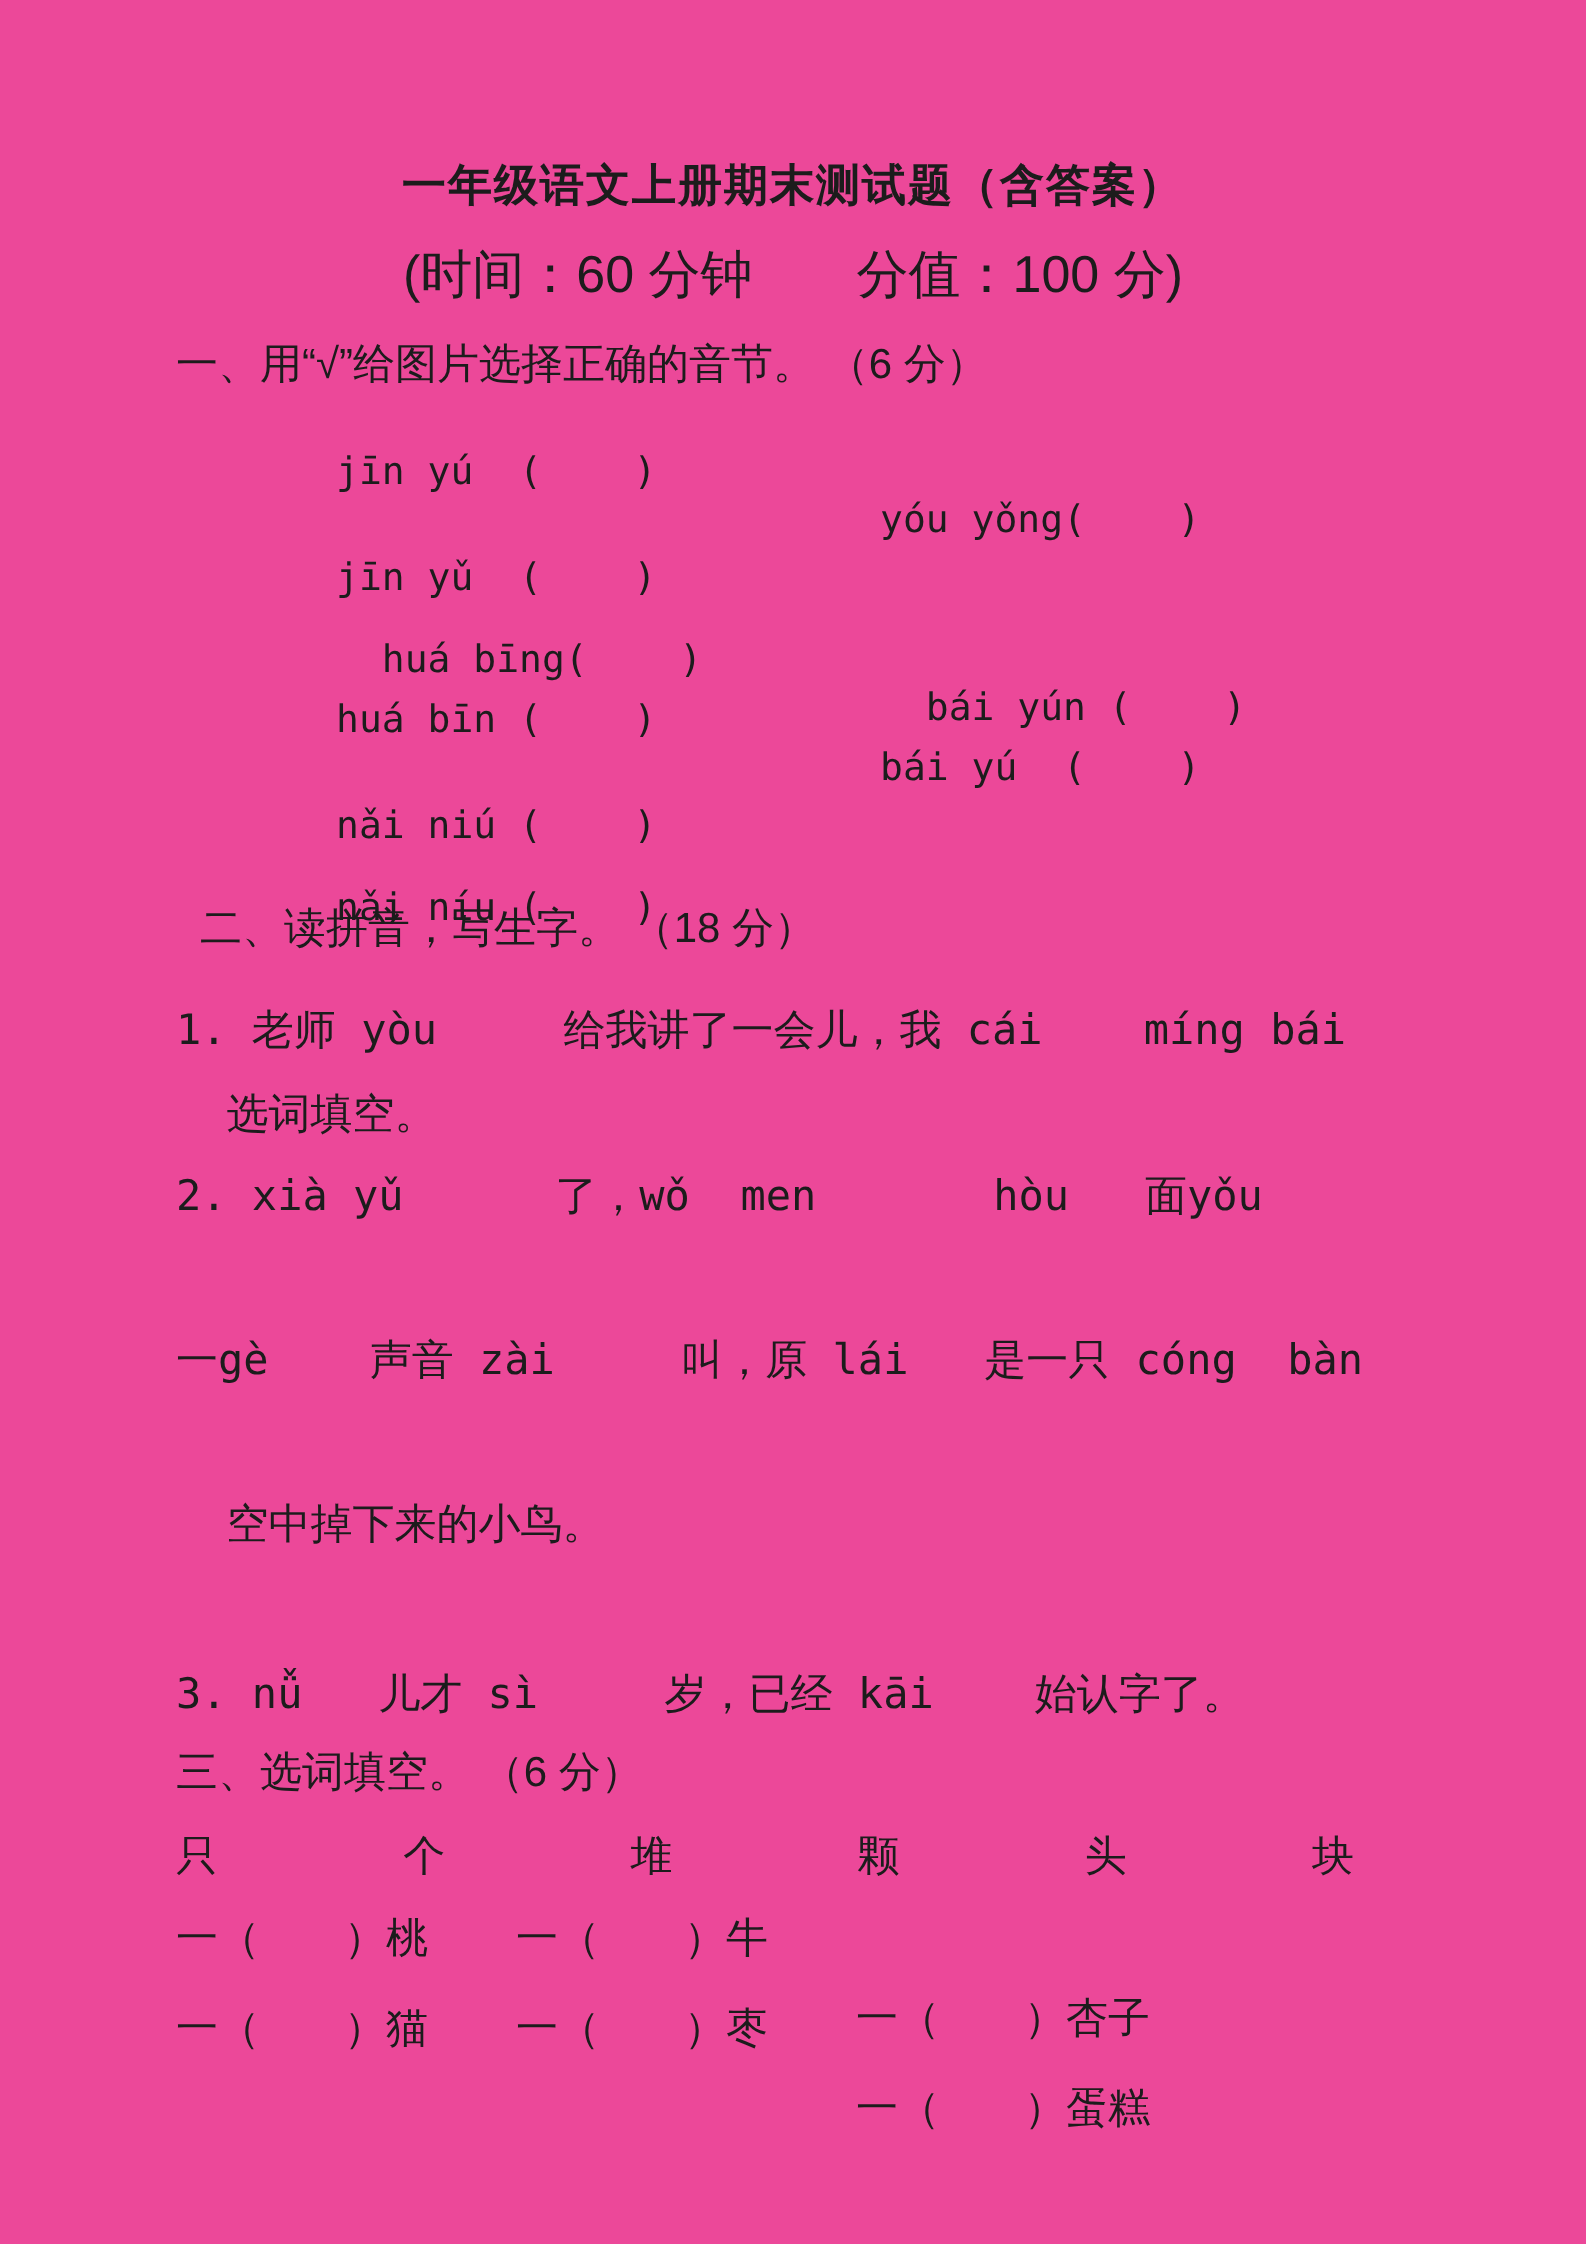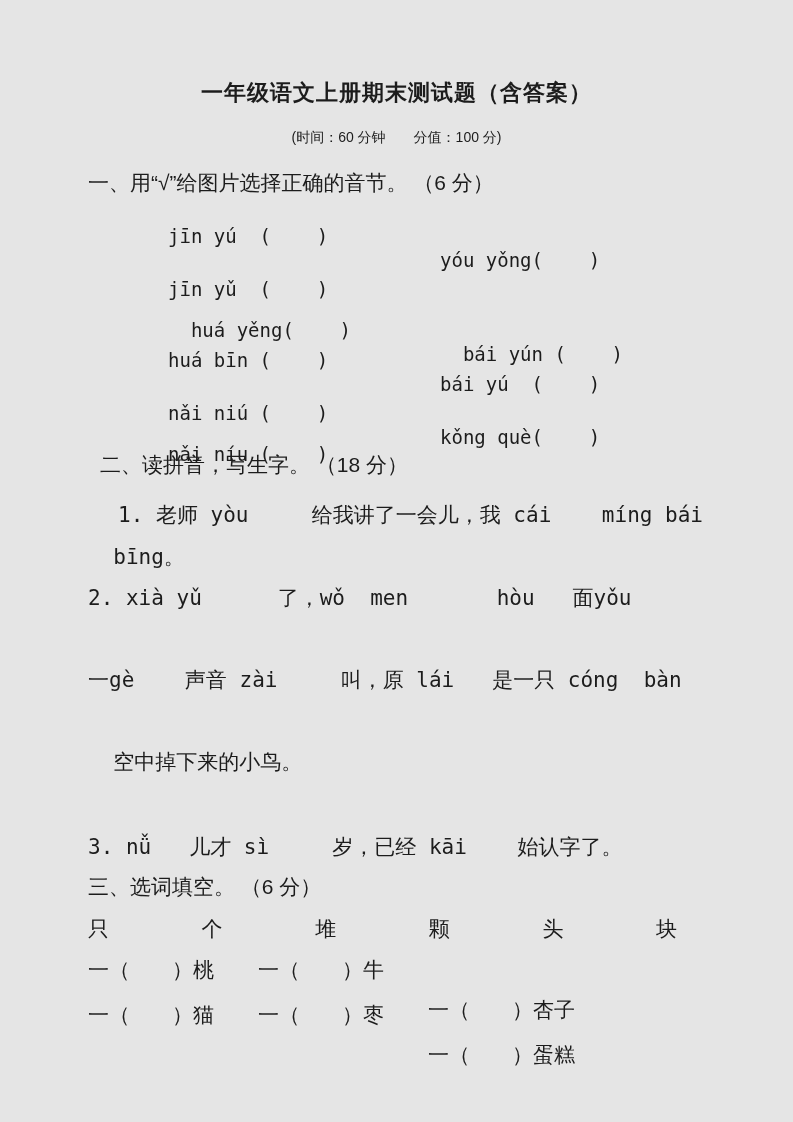--- a/index.html
+++ b/index.html
@@ -11,41 +11,41 @@
     width: 793px;
     height: 1122px;
     overflow: hidden;
     color: #1c1c1c;
     font-family: "Liberation Sans", sans-serif;
   }
   .page {
     position: relative;
     width: 793px;
     height: 1122px;
-    background: #e5e5e5;
+    background: #ec4899;
   }
   .line {
     position: absolute;
     left: 88px;
     white-space: pre;
     font-size: 21px;
     line-height: 26px;
   }
   .centered {
     left: 0;
     width: 793px;
     text-align: center;
   }
   .title {
     font-size: 22px;
     font-weight: 700;
     letter-spacing: 1px;
   }
   .subtitle {
-    font-size: 14px;
+    font-size: 26px;
   }
   .heading {
     font-size: 21px;
   }
   
   .pinyin-row {
     position: absolute;
     left: 168px;
     width: 620px;
     font-family: "DejaVu Sans Mono", "Liberation Mono", monospace;
@@ -108,39 +108,38 @@
   <div class="line heading" style="top: 170px; text-align: right;">一、用“√”给图片选择正确的音节。 （6 分）</div>
 
   <div class="pinyin-row" style="top: 200px;">
     <span class="col-left">jīn yú  (    )</span>
     <span class="col-right">yóu yǒng(    )</span>
   </div>
   <div class="pinyin-row" style="top: 253px;">
     <span class="col-left">jīn yǔ  (    )</span>
   </div>
   <div class="pinyin-row" style="top: 294px;">
-    <span class="col-left">  huá yěng(    )</span>
+    <span class="col-left">  huá bīng(    )</span>
     <span class="col-right">  bái yún (    )</span>
   </div>
   <div class="pinyin-row" style="top: 324px;">
     <span class="col-left">huá bīn (    )</span>
     <span class="col-right">bái yú  (    )</span>
   </div>
   <div class="pinyin-row" style="top: 377px;">
     <span class="col-left">nǎi niú (    )</span>
-    <span class="col-right">kǒng què(    )</span>
   </div>
   <div class="pinyin-row" style="top: 418px;">
     <span class="col-left">nǎi níu (    )</span>
   </div>
 
   <div class="line heading" style="top: 452px; margin-left: 12px;">二、读拼音，写生字。 （18 分）</div>
 
-  <div class="line mixed-line" style="top: 502px; margin-left: 30px;">1. 老师 yòu     给我讲了一会儿，我 cái    míng bái</div>
-  <div class="line mixed-line" style="top: 544px;">  bīng。</div>
+  <div class="line mixed-line" style="top: 502px;">1. 老师 yòu     给我讲了一会儿，我 cái    míng bái</div>
+  <div class="line mixed-line" style="top: 544px;">  选词填空。</div>
 
   <div class="line mixed-line" style="top: 585px;">2. xià yǔ      了，wǒ  men       hòu   面yǒu</div>
   <div class="line mixed-line" style="top: 749px;">  空中掉下来的小鸟。</div>
   <div class="line mixed-line" style="top: 667px;">一gè    声音 zài     叫，原 lái   是一只 cóng  bàn</div>
 
   <div class="line mixed-line" style="top: 834px;">3. nǚ   儿才 sì     岁，已经 kāi    始认字了。</div>
 
   <div class="line heading" style="top: 874px;">三、选词填空。 （6 分）</div>
 
   <div class="word-bank" style="top: 916px;">

